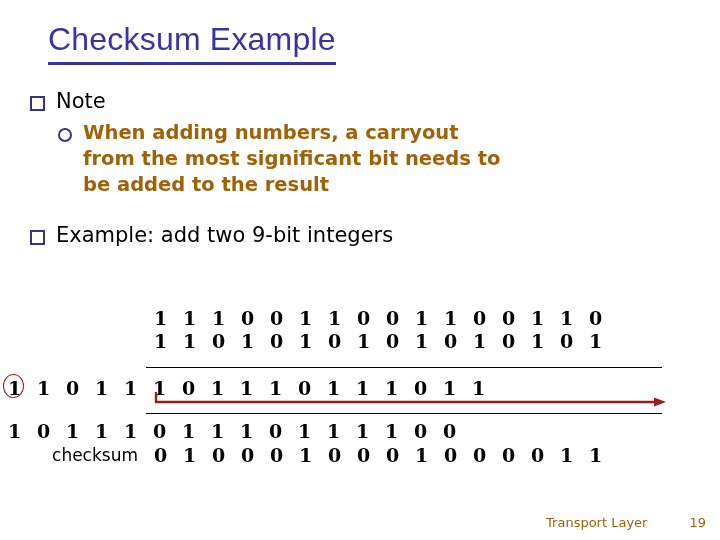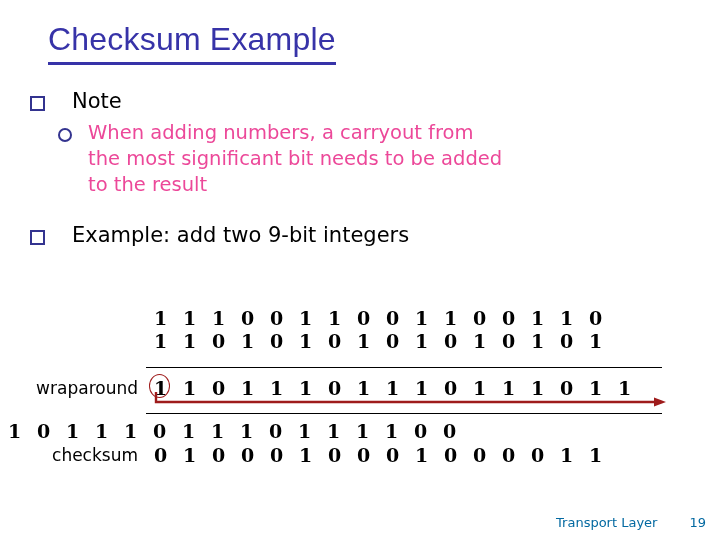--- a/index.html
+++ b/index.html
@@ -41,23 +41,25 @@
     align-items: flex-start;
     gap: 11px;
     font-size: 21px;
     color: #000000;
     line-height: 1.3;
   }
   .bullet-l2 {
     position: absolute;
     display: flex;
     align-items: flex-start;
+    gap: 11px;
     font-size: 19.5px;
-    color: #ec4899;
+    color: #a16207;
     line-height: 1.33;
+    font-weight: bold;
   }
   .marker-square {
     flex: 0 0 auto;
     width: 11px;
     height: 11px;
     border: 2px solid #33338f;
     background: transparent;
     margin-top: 8px;
   }
   .marker-circle {
@@ -65,21 +67,20 @@
     width: 10px;
     height: 10px;
     border: 2px solid #33338f;
     border-radius: 50%;
     background: transparent;
     margin-top: 8px;
   }
   .bullet-text {
     display: block;
     max-width: 420px;
-    margin-left: 16px;
   }
 
   #note-bullet   { left: 30px; top: 88px; }
   #when-bullet   { left: 58px; top: 120px; }
   #example-bullet{ left: 30px; top: 222px; }
 
   
   .calc {
     position: absolute;
     left: 0;
@@ -146,23 +147,23 @@
     pointer-events: none;
   }
 
   
   .footer {
     position: absolute;
     bottom: 10px;
     right: 14px;
     display: flex;
     align-items: baseline;
-    gap: 32px;
+    gap: 42px;
     font-size: 13px;
-    color: #0369a1;
+    color: #a16207;
     font-family: "DejaVu Sans", sans-serif;
   }
   .footer-page { min-width: 16px; text-align: right; }
 </style>
 </head>
 <body>
 
 <div class="slide">
 
   <div class="slide-title" style="color: rgb(55, 51, 168); border-bottom-color: rgb(55, 51, 168);">Checksum Example</div>
@@ -228,21 +229,20 @@
         </span>
     </div>
 
     <div class="spacer-sm"></div>
 
     <div style="position:relative;height:14px;">
       <div class="rule" id="rule-top" style="top:6px;"></div>
     </div>
 
     <div class="calc-row" style="height:26px;">
-      <span class="row-label">wraparound</span>
       <span class="bits">
         <span class="bit carry">
           <span>1</span>
           <span class="ring" style="border-color: rgb(158, 27, 27);"></span>
         </span>
           <span class="bits-inner" style="display:inline-flex;">
             <span class="bit">1</span>
             <span class="bit">0</span>
             <span class="bit">1</span>
             <span class="bit">1</span>

